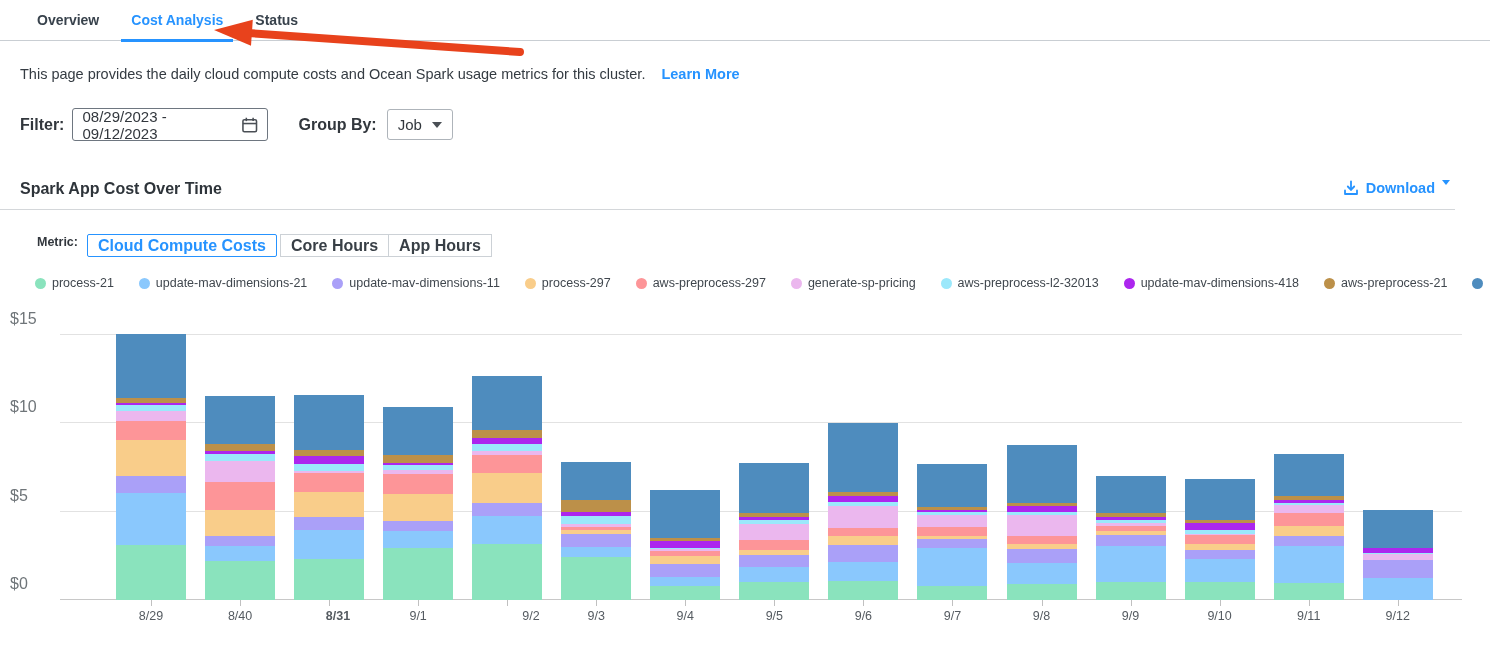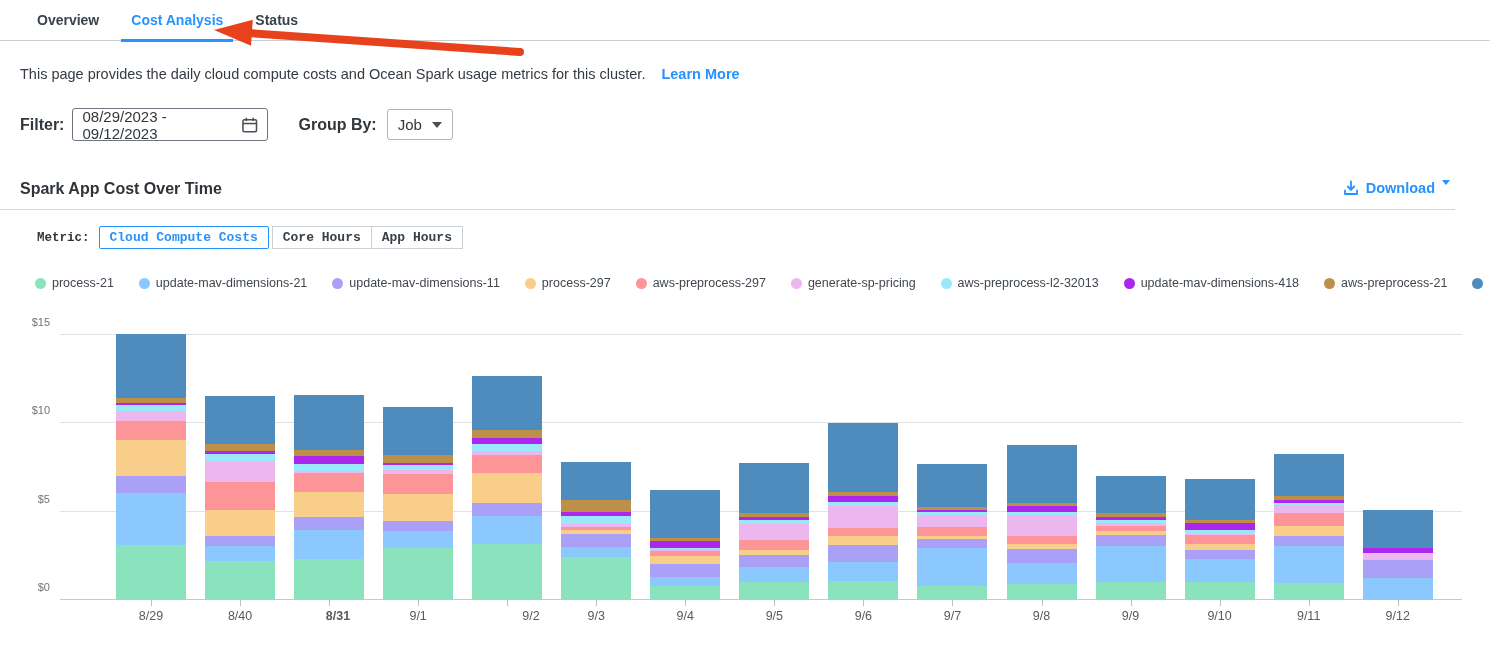--- a/index.html
+++ b/index.html
@@ -28,37 +28,37 @@
   .caret { width:0; height:0; border-left:5px solid transparent; border-right:5px solid transparent; border-top:6px solid #4a4f55; }
   .gb-label { margin-left:30px; }
 
   
   .sec-title { position:absolute; top:180px; left:20px; font-size:16px; font-weight:700; color:#2e343a; }
   .download { position:absolute; top:180px; right:40px; display:flex; align-items:flex-start; gap:7px; color:#2693ff; font-size:14.5px; font-weight:700; cursor:pointer; }
   .download .caret { border-top-color:#2693ff; border-left-width:4.5px; border-right-width:4.5px; border-top-width:5.5px; }
   .sec-divider { position:absolute; top:209px; left:0; width:1455px; height:1px; background:#d4d7da; }
 
   
-  .metric-row { position:absolute; top:226px; left:37px; display:flex; align-items:center;font-family:Liberation Mono, monospace; }
+  .metric-row { position:absolute; top:226px; left:37px; display:flex; align-items:center; }
   .metric-row .lbl { font-size:12.5px; }
   .seg-group { display:flex; margin-left:9px; }
-  .seg { height:23px; display:flex; align-items:center; padding:0 10px; font-size:13px; font-weight:700; color:#383f46; border:1px solid #ccd1d6; background:#fff; cursor:pointer; margin-left:-1px; white-space:nowrap; }
+  .seg { height:23px; display:flex; align-items:center; padding:0 10px; font-size:16px; font-weight:700; color:#383f46; border:1px solid #ccd1d6; background:#fff; cursor:pointer; margin-left:-1px; white-space:nowrap;margin-top:8px; }
   .seg.selected { color:#2693ff; border:1px solid #2693ff; border-radius:2px; z-index:2; margin-right:4px; margin-left:0; }
 
   
   .legend { position:absolute; top:276px; left:35px; width:1420px; display:flex; flex-wrap:nowrap; gap:25px; align-items:center; }
   .legend-item { display:flex; align-items:center; gap:6px; cursor:pointer; white-space:nowrap; }
   .legend-dot { width:11px; height:11px; border-radius:50%; flex:0 0 auto; }
   .legend-label { font-size:12.5px; color:#40474e; }
 
   
   .plot { position:absolute; left:60px; top:318px; width:1402px; height:282px; }
   .gridline { position:absolute; left:0; width:100%; height:1px; background:#e2e2e2; }
   .gridline.zero { background:#c8c8c8; }
-  .y-label { position:absolute; right:calc(100% + 10px); width:40px; text-align:right; font-size:11px; color:#6f7579; transform:translateY(-7px); }
+  .y-label { position:absolute; right:calc(100% + 10px); width:40px; font-size:16px; color:#6f7579; transform:translateY(-7px); }
   .bar { position:absolute; bottom:0; width:70px; display:flex; flex-direction:column-reverse; }
   .bar .seg-slice { width:100%; }
   .x-tick { position:absolute; top:100%; width:1px; height:6px; background:#c0c0c0; }
   .x-label { position:absolute; top:calc(100% + 9px); width:70px; text-align:center; font-size:12.5px; color:#555b61; }
 </style>
 </head>
 <body>
 
 <div class="page">
 

